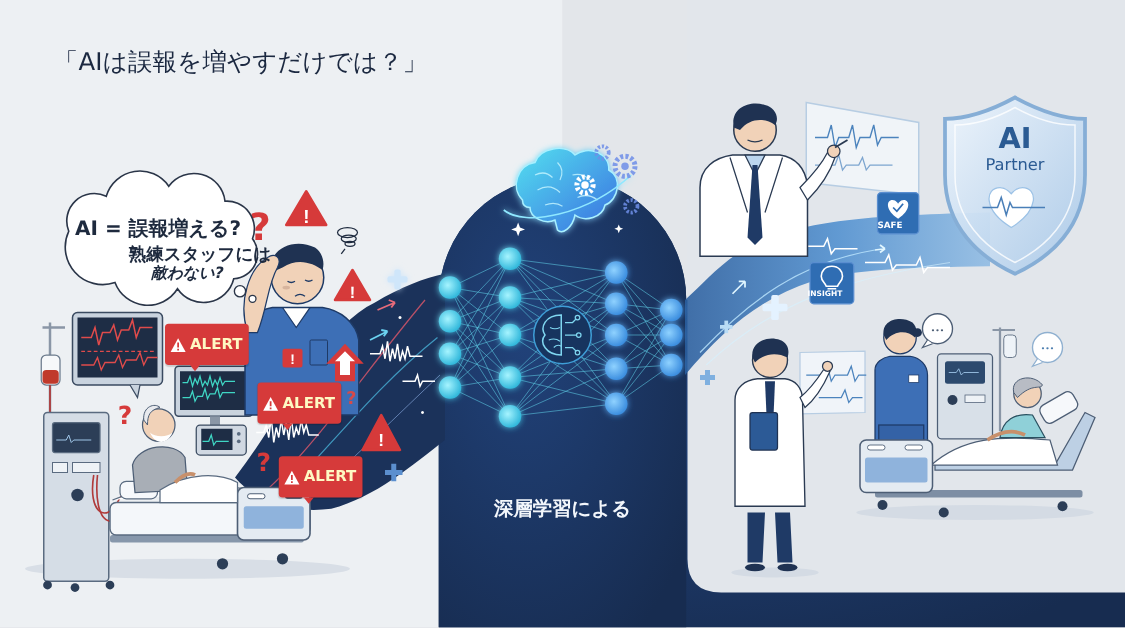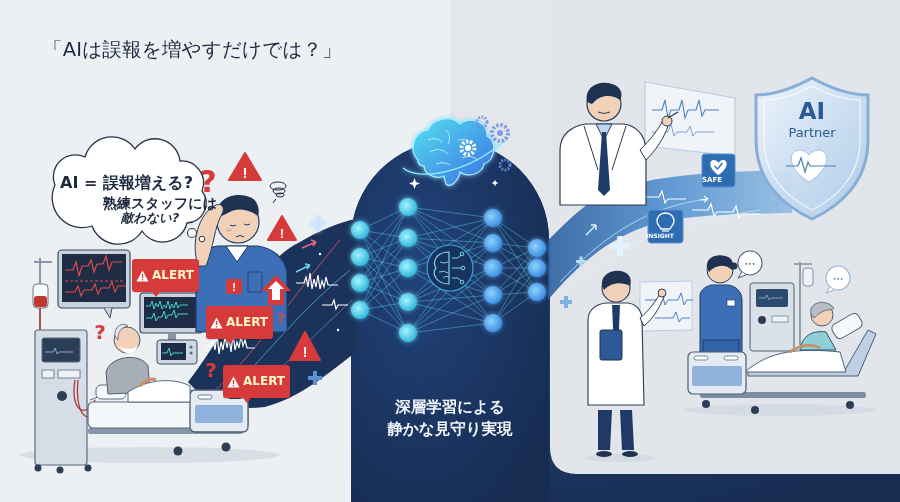--- a/index.html
+++ b/index.html
@@ -448,21 +448,20 @@
   <svg width="13" height="12" viewBox="0 0 13 12">
         <path d="M6.5,0.5 L12.5,11.5 L0.5,11.5 Z" fill="#fff"></path>
         <rect x="5.8" y="4" width="1.4" height="4" fill="#d63a3a"></rect>
         <rect x="5.8" y="9" width="1.4" height="1.4" fill="#d63a3a"></rect>
       </svg>
   <span>ALERT</span>
 </div>
 
 <div class="txt center-cap">
   <div>深層学習による</div>
-  <div>静かな見守り実現</div>
 </div>
 
 <div class="badge-label safe-label">SAFE</div>
 <div class="badge-label insight-label">INSIGHT</div>
 
 <div class="txt shield-title">AI</div>
 <div class="txt shield-sub">Partner</div>
 
 
 </div>

